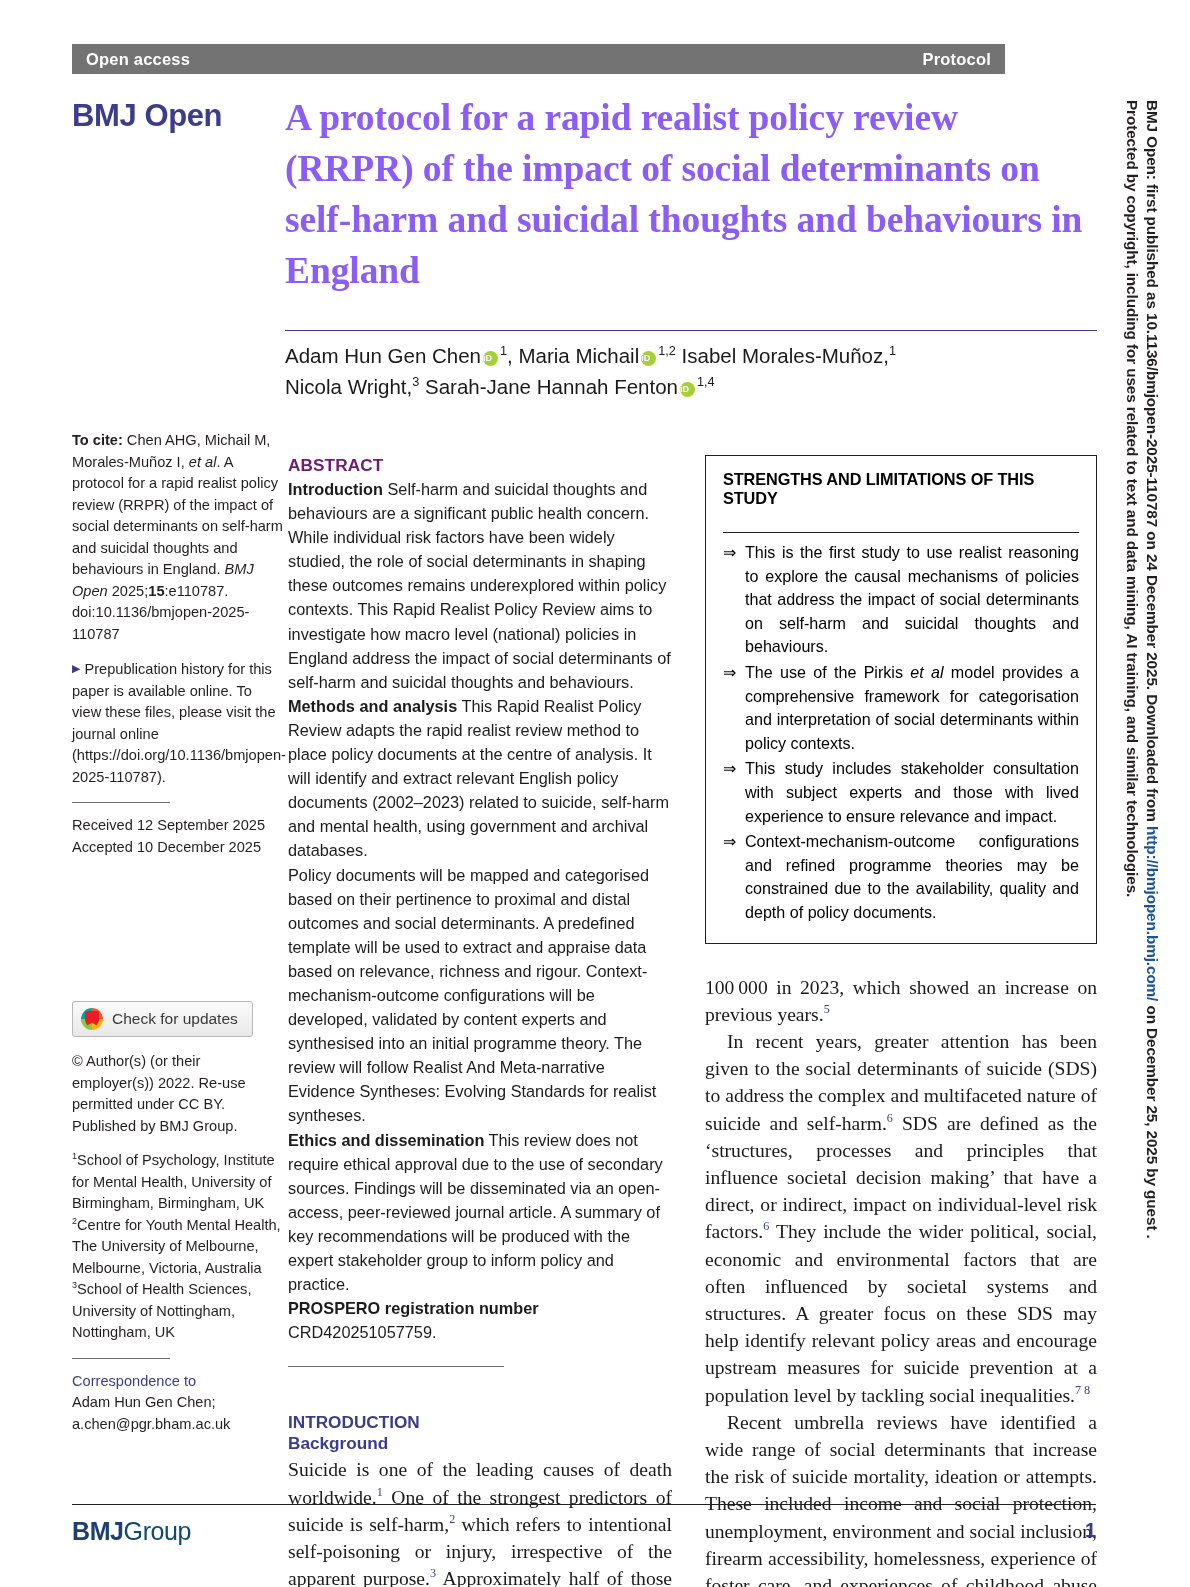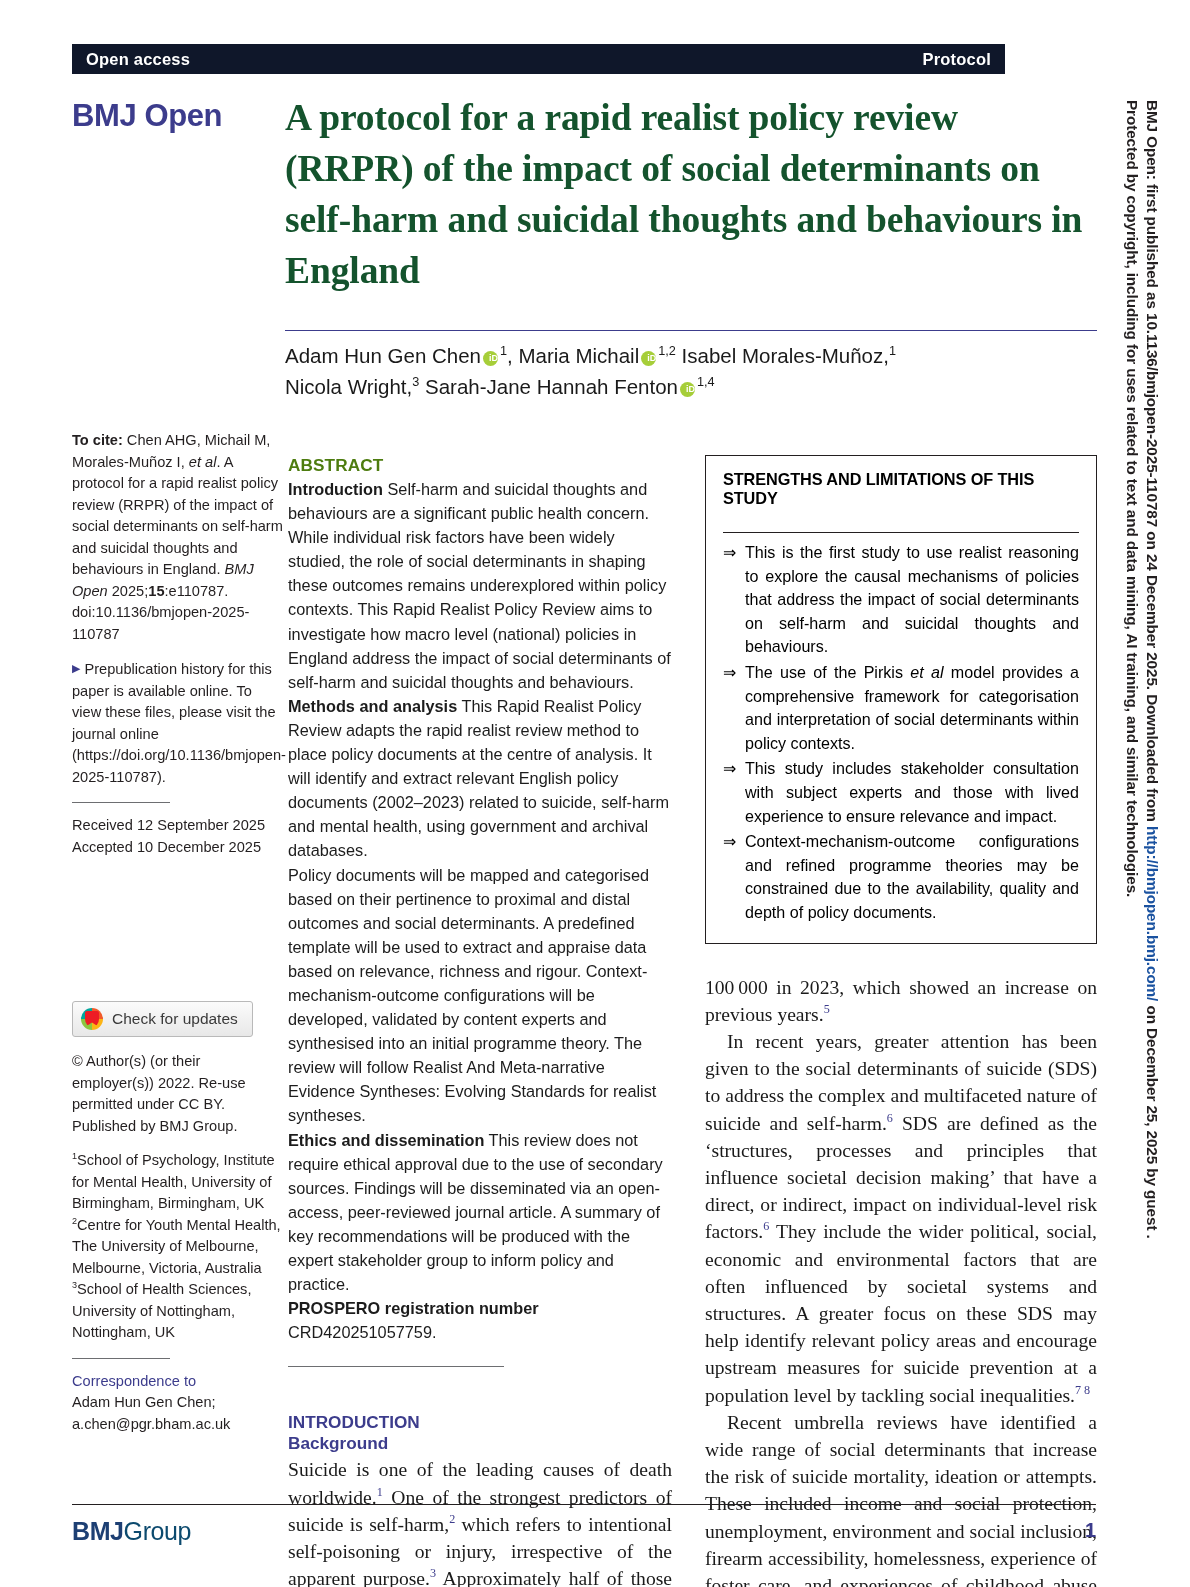--- a/index.html
+++ b/index.html
@@ -17,21 +17,21 @@
     color: #000000;
   }
 
   
   .banner {
     position: absolute;
     left: 72px;
     top: 44px;
     width: 933px;
     height: 30px;
-    background: #0f172a;
+    background: #737373;
     color: #ffffff;
     display: flex;
     align-items: center;
     justify-content: space-between;
     padding: 0 14px;
     box-sizing: border-box;
   }
   .banner-left, .banner-right {
     font-size: 16.5px;
     font-weight: bold;
@@ -57,21 +57,21 @@
   }
   .article-title {
     position: absolute;
     left: 213px;
     top: 0;
     width: 800px;
     font-family: "Liberation Serif", serif;
     font-weight: bold;
     font-size: 37.5px;
     line-height: 51px;
-    color: #14532d;
+    color: #8b5cf6;
     letter-spacing: -0.1px;
   }
 
   
   .author-rule {
     position: absolute;
     left: 285px;
     top: 330px;
     width: 812px;
     height: 1px;
@@ -89,21 +89,21 @@
   .orcid {
     display: inline-block;
     width: 15px;
     height: 15px;
     border-radius: 50%;
     background: #a6ce39;
     color: #ffffff;
     font-size: 9px;
     font-weight: bold;
     line-height: 15px;
-    text-align: right;
+    text-align: left;
     vertical-align: 2px;
     margin: 0 2px;
     font-family: "Liberation Sans", sans-serif;
   }
   sup { font-size: 0.62em; vertical-align: super; line-height: 0; }
 
   
   .col-left {
     position: absolute;
     left: 72px;
@@ -169,21 +169,21 @@
     border-radius: 2px 2px 50% 50%;
     clip-path: polygon(0 0, 100% 0, 100% 100%, 50% 72%, 0 100%);
   }
   .correspondence-head {
     color: #3c3c8c;
     font-weight: normal;
   }
 
   
   .abstract-head {
-    color: #4d7c0f;
+    color: #701a75;
     font-weight: bold;
     font-size: 17.2px;
     letter-spacing: .1px;
     margin-bottom: 1px;
   }
   .abs-body {
     font-size: 16.3px;
     line-height: 24.1px;
     color: #1c1c1c;
   }

